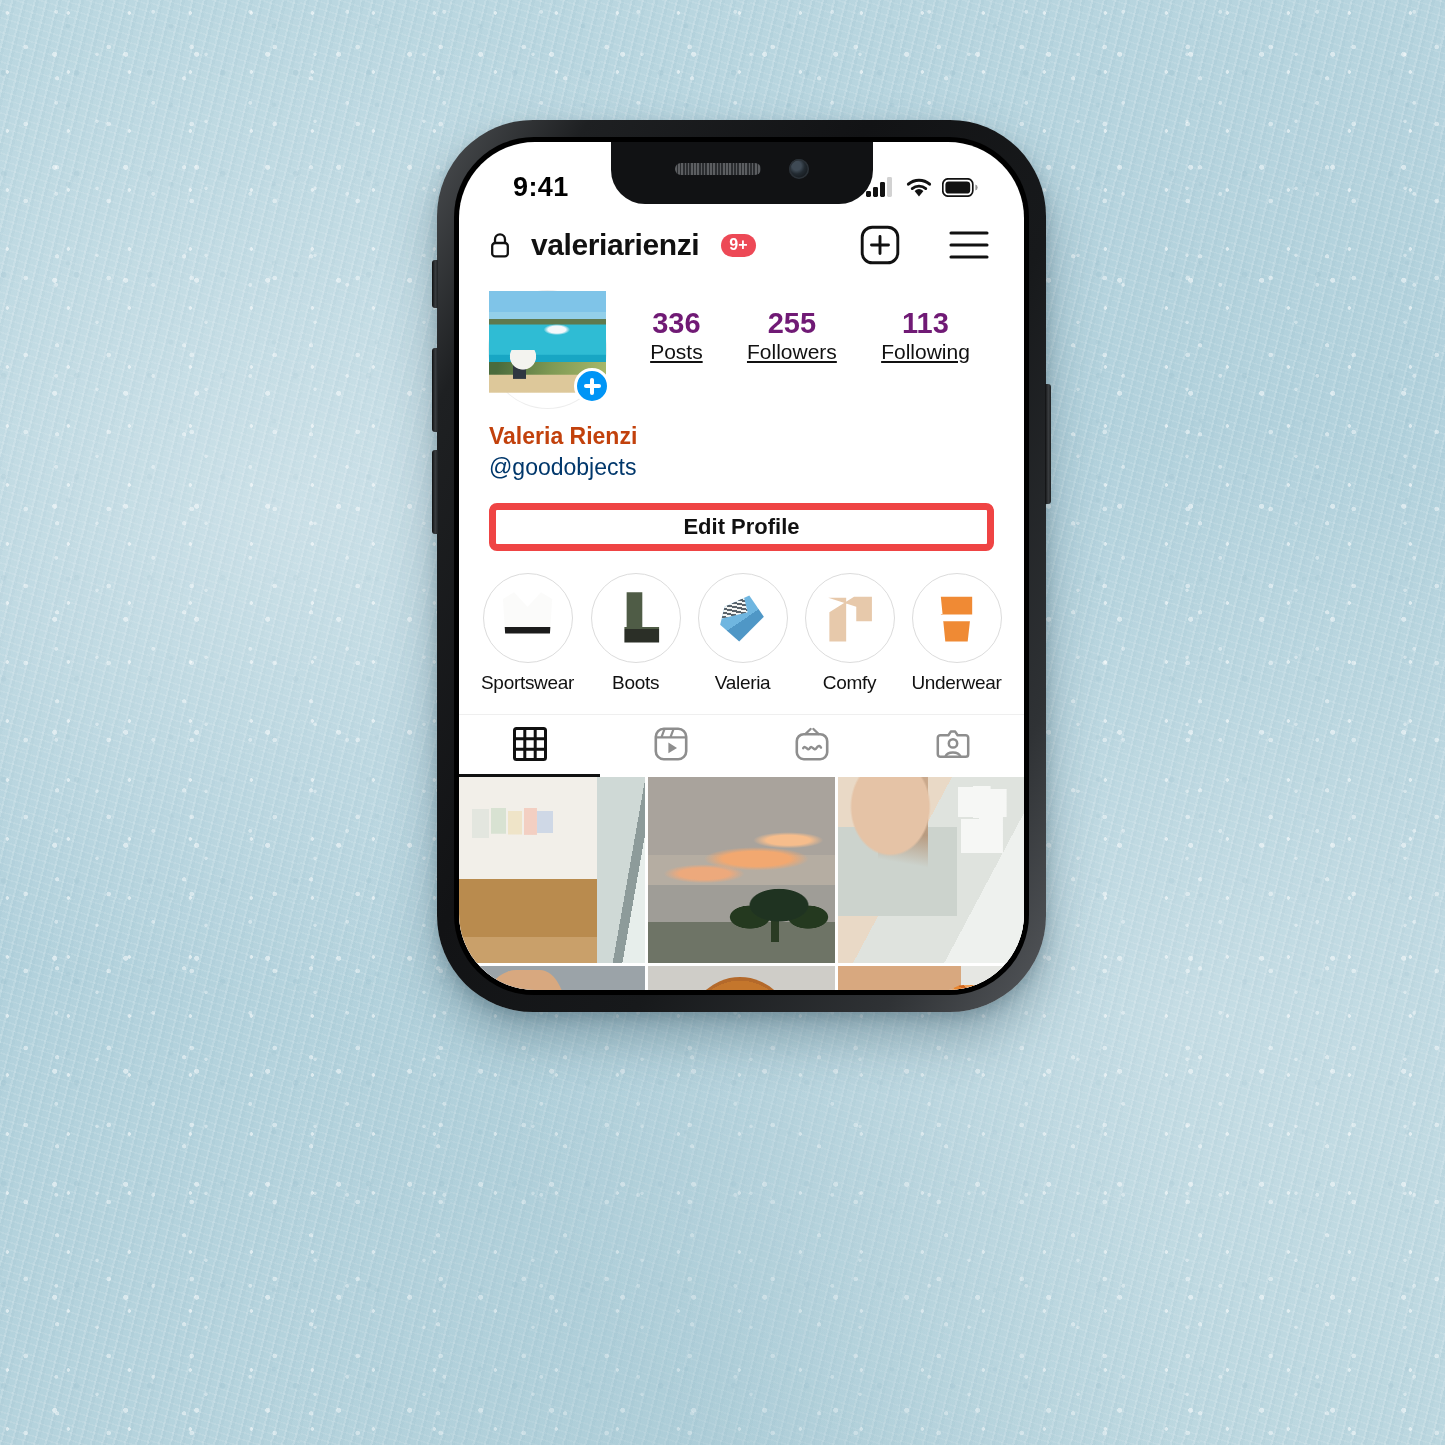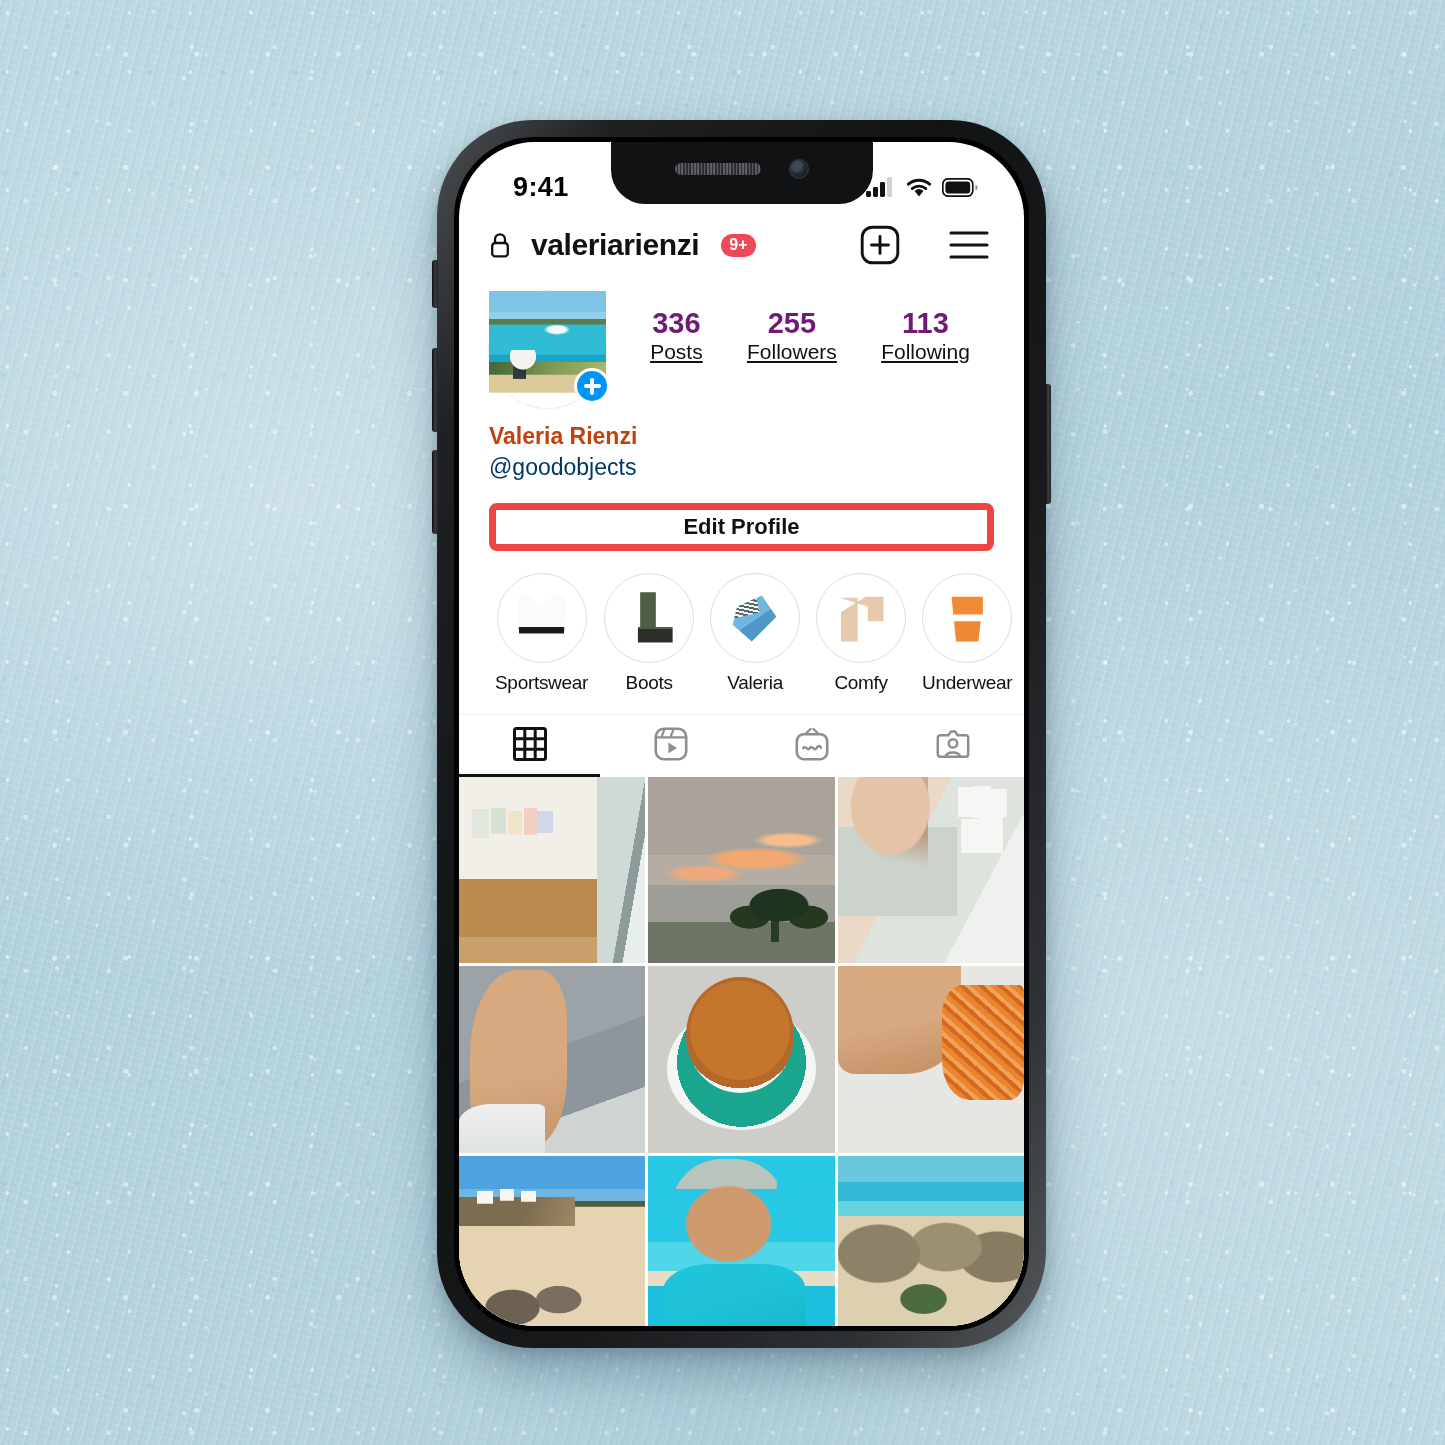--- a/index.html
+++ b/index.html
@@ -44,21 +44,21 @@
       radial-gradient(ellipse at 82% 70%, rgba(255,255,255,.22), transparent 42%),
       radial-gradient(ellipse at 50% 95%, rgba(150,188,202,.30), transparent 45%);
   }
 
   
   #phone {
     position: absolute;
     left: 437px;
     top: 120px;
     width: 609px;
-    height: 1228px;
+    height: 892px;
     border-radius: 96px;
     background: linear-gradient(118deg, #4d5053 0%, #1e2022 14%, #121315 40%, #17191b 62%, #2f3235 85%, #55585c 100%);
     padding: 17px;
     box-shadow: 0 26px 48px rgba(42,70,84,.34), 0 6px 14px rgba(42,70,84,.22);
   }
   #phone-inner {
     position: relative;
     width: 100%;
     height: 100%;
     border-radius: 80px;
@@ -209,21 +209,21 @@
     display: flex; align-items: center; justify-content: center;
     font-size: 22px; font-weight: 700; color: #111;
     font-family: "Liberation Sans", sans-serif;
     cursor: pointer;
   }
 
   
   #highlights {
     display: flex;
     gap: 16px;
-    padding: 22px 36px 0;
+    padding: 22px 22px 0;
     justify-content: space-between;
   }
   .hl { width: 98px; text-align: center; cursor: pointer; }
   .hl-circle {
     width: 90px; height: 90px;
     margin: 0 auto;
     border-radius: 50%;
     border: 1.6px solid #dcdcdc;
     background: #fff;
     display: flex; align-items: center; justify-content: center;

